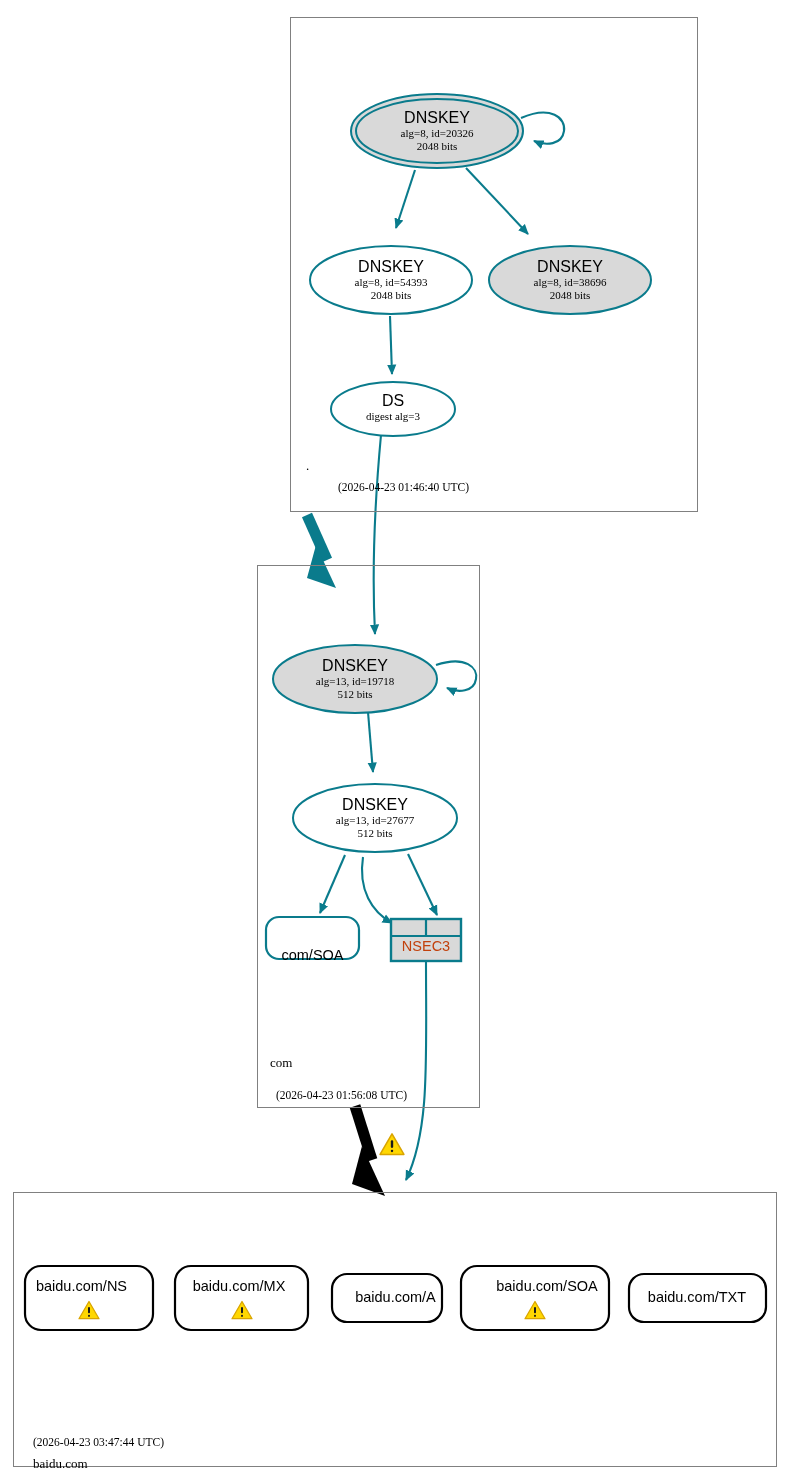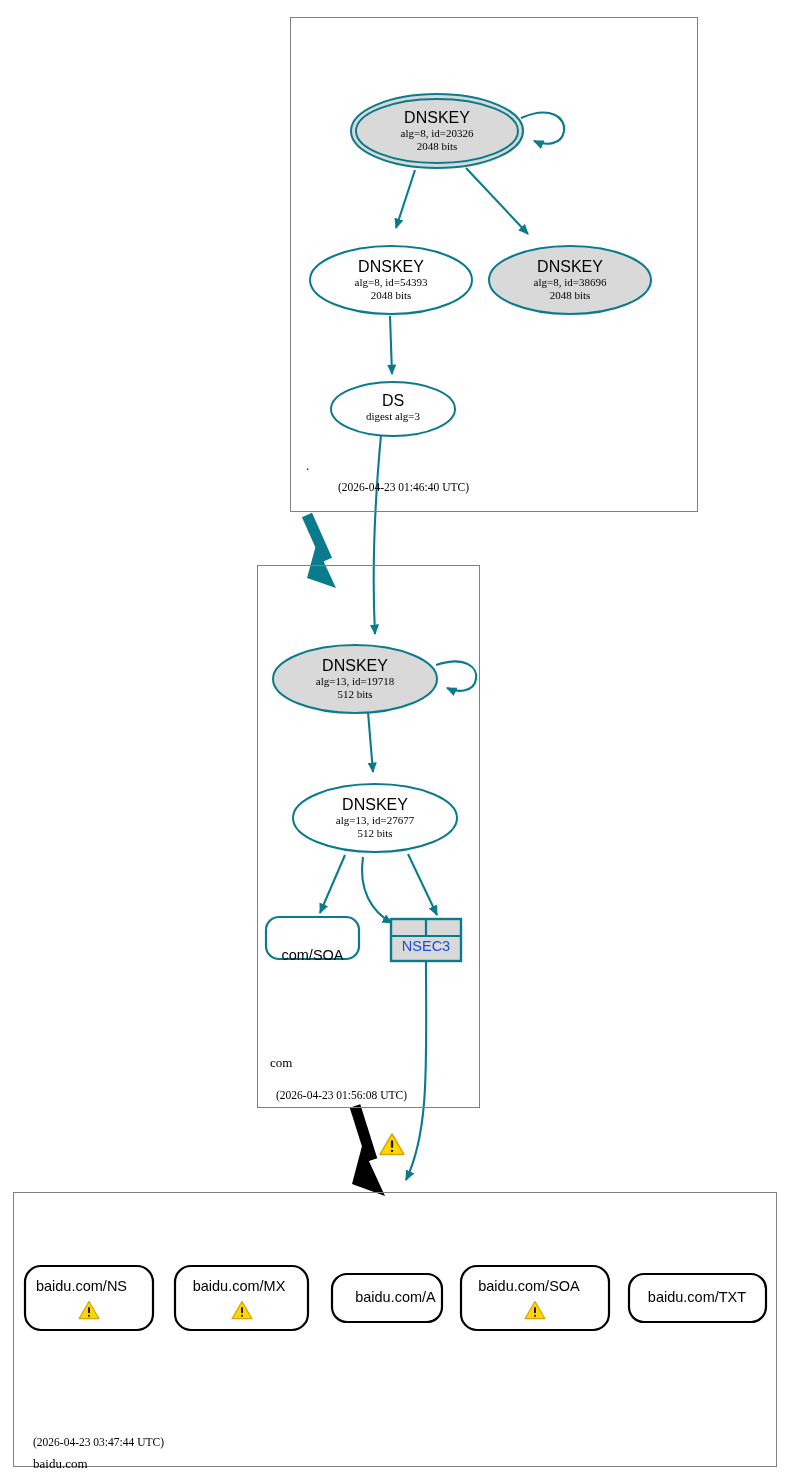--- a/index.html
+++ b/index.html
@@ -18,21 +18,21 @@
   .zone-time{font-size:11.5px;}
 
   
   svg#edges{position:absolute;left:0;top:0;width:789px;height:1482px;overflow:visible;}
 
   
   .nlabel{position:absolute;text-align:center;white-space:nowrap;pointer-events:none;}
   .n-title{font-family:"Liberation Sans", sans-serif;font-size:16px;color:#000;line-height:1.05;}
   .n-sub{font-family:"Liberation Serif", serif;font-size:11px;color:#000;line-height:1.18;}
   .n-rr{font-family:"Liberation Sans", sans-serif;font-size:14.5px;color:#000;}
-  .n-nsec{font-family:"Liberation Sans", sans-serif;font-size:14.5px;color:#1d4ed8;}
+  .n-nsec{font-family:"Liberation Sans", sans-serif;font-size:14.5px;color:#c2410c;}
 
   
   .warn{position:absolute;width:22px;height:20px;}
   .warn.big{width:26px;height:24px;}
 </style>
 </head>
 <body>
 
 <div id="stage">
 
@@ -213,21 +213,21 @@
 
   <div class="nlabel n-rr" style="left:175px;top:1278px;width:128px;">baidu.com/MX</div>
   <svg class="warn" style="left:231px;top:1300px;" viewBox="0 0 24 22" xmlns="http://www.w3.org/2000/svg">
     <path d="M12 1.6 L23 20.6 L1 20.6 Z" fill="#ffd700" stroke="#d9a400" stroke-width="1.4" stroke-linejoin="round"></path>
     <rect x="10.9" y="7.6" width="2.2" height="7" rx="1" fill="#1a1a1a"></rect>
     <rect x="10.9" y="16.2" width="2.2" height="2.3" rx="1" fill="#1a1a1a"></rect>
   </svg>
 
   <div class="nlabel n-rr" style="left:332px;top:1289px;width:127px;">baidu.com/A</div>
 
-  <div class="nlabel n-rr" style="left:455px;top:1278px;width:148px;">baidu.com/SOA</div>
+  <div class="nlabel n-rr" style="left:473px;top:1278px;width:148px;">baidu.com/SOA</div>
   <svg class="warn" style="left:524px;top:1300px;" viewBox="0 0 24 22" xmlns="http://www.w3.org/2000/svg">
     <path d="M12 1.6 L23 20.6 L1 20.6 Z" fill="#ffd700" stroke="#d9a400" stroke-width="1.4" stroke-linejoin="round"></path>
     <rect x="10.9" y="7.6" width="2.2" height="7" rx="1" fill="#1a1a1a"></rect>
     <rect x="10.9" y="16.2" width="2.2" height="2.3" rx="1" fill="#1a1a1a"></rect>
   </svg>
 
   <div class="nlabel n-rr" style="left:629px;top:1289px;width:136px;">baidu.com/TXT</div>
 
 </div>
 

